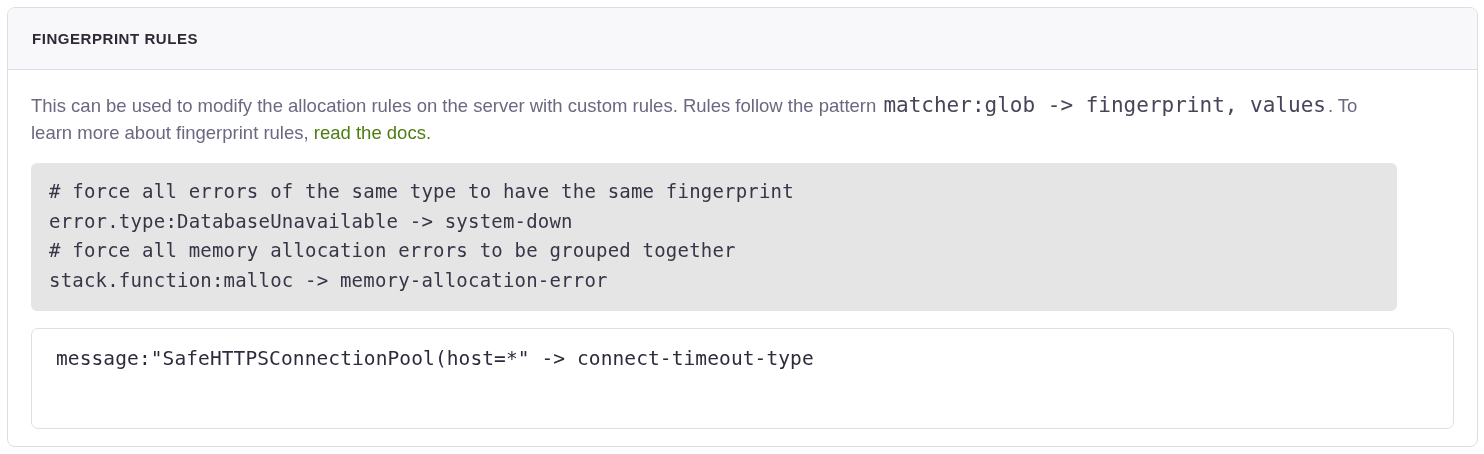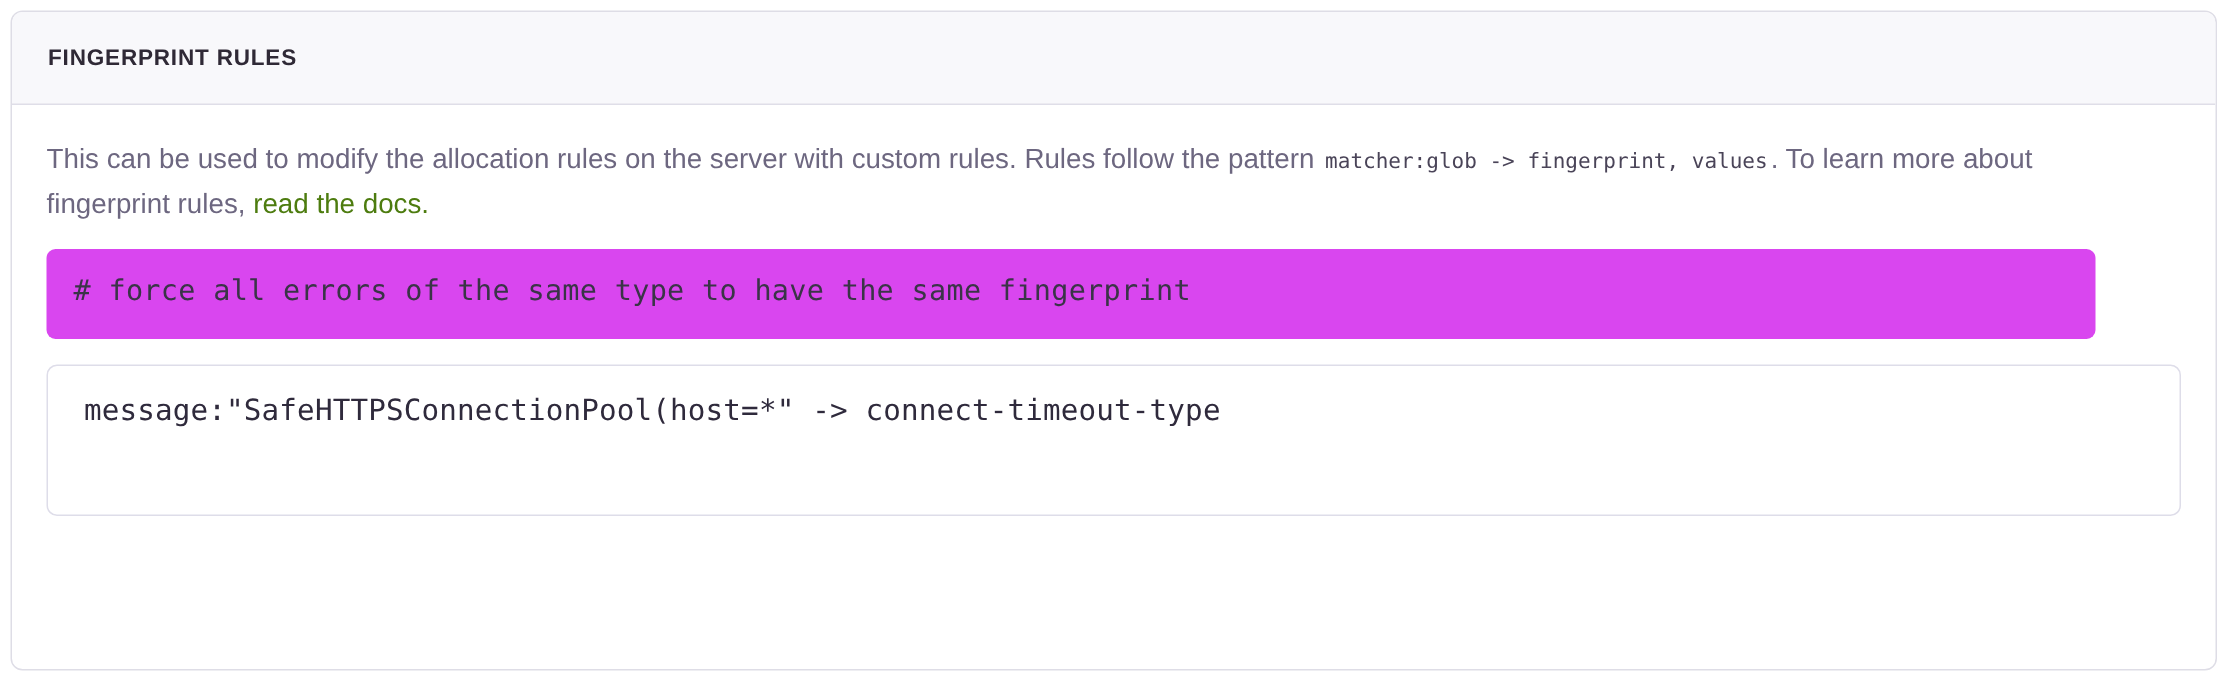--- a/index.html
+++ b/index.html
@@ -65,35 +65,35 @@
     font-size: 18.5px;
     line-height: 27px;
     color: #6d6780;
     max-width: 1365px;
     margin: 0 0 17px 0;
     font-weight: normal;
   }
 
   .inline-code {
     font-family: "DejaVu Sans Mono", "Liberation Mono", monospace;
-    font-size: 14px;
+    font-size: 21px;
     color: #4a4458;
     white-space: nowrap;
     padding: 0 2px;
     text-align: right;
   }
 
   .doc-link {
     color: #4d7c0f;
     text-decoration: none;
   }
 
   .code-block {
     box-sizing: border-box;
-    background: #d946ef;
+    background: #e5e5e5;
     border-radius: 6px;
     margin: 0 0 17px 0;
     width: 1366px;
     padding: 14px 18px 16px 18px;
   }
 
   .code-line {
     font-family: "DejaVu Sans Mono", "Liberation Mono", monospace;
     font-size: 19px;
     line-height: 29.5px;
@@ -131,19 +131,22 @@
     <div class="panel-header">
       <span class="panel-title">FINGERPRINT RULES</span>
     </div>
 
     <div class="panel-body">
 
       <p class="description"><span>This can be used to modify the allocation rules on the server with custom rules. Rules follow the pattern </span><code class="inline-code">matcher:glob -&gt; fingerprint, values</code><span>. To learn more about fingerprint rules, </span><a href="#" class="doc-link">read the docs</a><span class="doc-link">.</span></p>
 
       <div class="code-block">
         <div class="code-line"># force all errors of the same type to have the same fingerprint</div>
+        <div class="code-line">error.type:DatabaseUnavailable -&gt; system-down</div>
+        <div class="code-line"># force all memory allocation errors to be grouped together</div>
+        <div class="code-line">stack.function:malloc -&gt; memory-allocation-error</div>
       </div>
 
       <textarea class="rules-input" spellcheck="false" placeholder="" style="">message:"SafeHTTPSConnectionPool(host=*" -&gt; connect-timeout-type</textarea>
 
     </div>
   </div>
 </div>
 
 </body></html>

